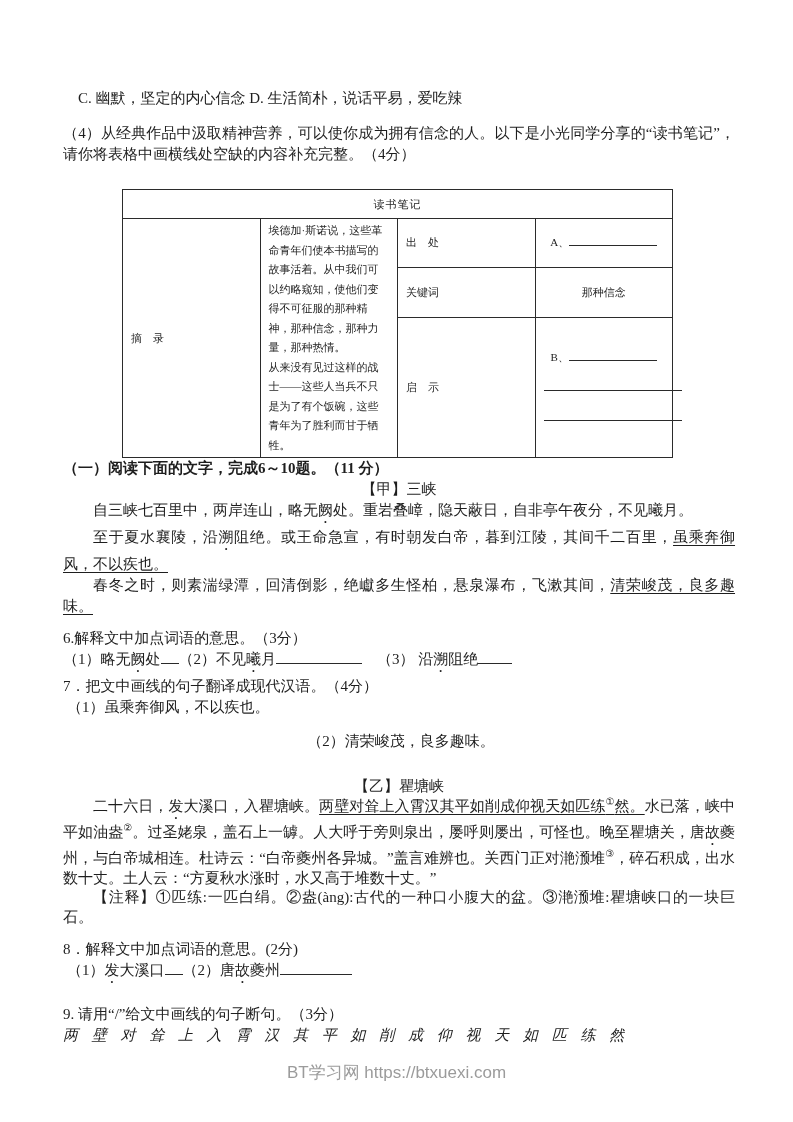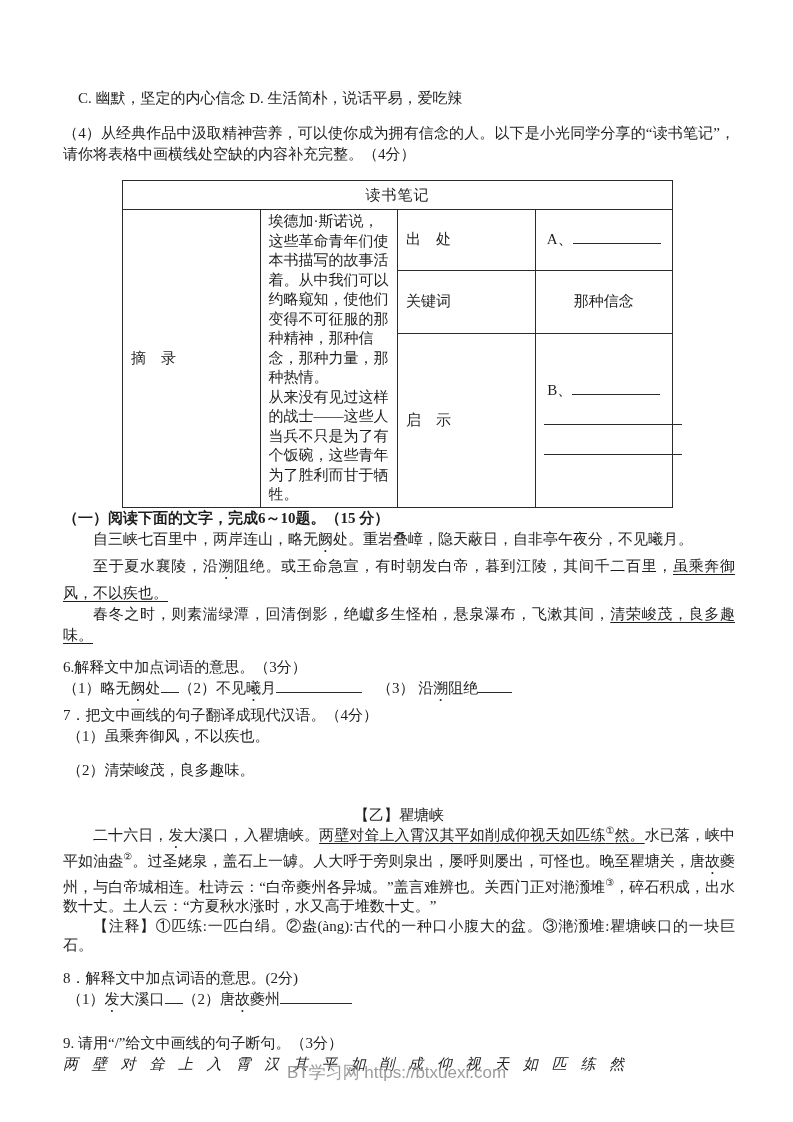--- a/index.html
+++ b/index.html
@@ -16,24 +16,24 @@
   .content{position:absolute;top:88px;left:63px;width:672px;}
   .indent{text-indent:2em;}
   .just{text-align:justify;}
   .bold{font-weight:bold;}
   .center{text-align:center;}
   .cd-line{margin-left:15px;}
   .q4{margin-top:14px;}
   
   table.notes{
     border-collapse:collapse;
-    margin:15px 0 0 59px;
+    margin:24px 0 0 59px;
     width:551px;
     table-layout:fixed;
-    font-size:15px;
+    font-size:11px;
   }
   table.notes td{
     border:1.6px solid #2b2b2b;
     padding:2px 8px;
     vertical-align:middle;
   }
   td.tbl-title{text-align:center;height:24px;letter-spacing:1px;}
   td.lbl{}
   td.excerpt{line-height:19.5px;padding:4px 8px;vertical-align:middle;}
   td.val{text-align:center;}
@@ -43,21 +43,21 @@
   .blank{display:inline-block;border-bottom:1px solid #2a2a2a;height:0.85em;}
   .sec-h{margin-top:5px;}
   .passage p{margin:0;}
   .ul{text-decoration:underline;text-underline-offset:3px;}
   .em-dot{
     -webkit-text-emphasis:filled dot;-webkit-text-emphasis-position:under right;
     text-emphasis:filled dot;text-emphasis-position:under right;
   }
   sup{font-size:10px;line-height:0;}
   .yi-para{line-height:19.5px;}
-  .gap13{margin-top:13px;}
+  .gap13{margin-top:13px;text-align:center;}
   .gap12{margin-top:12px;}
   .q9-sentence{word-spacing:6px;letter-spacing:2px;margin-top:0;font-style:italic;}
   .footer{
     position:absolute;left:0;right:0;top:1062px;
     text-align:center;
     font-family:"Liberation Sans","DejaVu Sans",sans-serif;
     font-size:17px;color:#9b9b9b;
   }
 </style>
 </head>
@@ -94,22 +94,23 @@
         <td class="lbl">启　示</td>
         <td class="val">
           <div><span>B、</span><span class="blank" style="width:88px"></span></div>
           <div style="margin-top:9px"><span class="blank" style="width:138px"></span></div>
           <div style="margin-top:9px"><span class="blank" style="width:138px"></span></div>
         </td>
       </tr>
     </tbody>
       </table>
 
-    <div class="bold">（一）阅读下面的文字，完成6～10题。（15 分）</div>
+    <div class="bold">（一）阅读下面的文字，完成6～10题。（11 分）</div>
 
+    <div class="center">【甲】三峡</div>
 
     <div class="passage">
       <p class="indent just"><span>自三峡七百里中，两岸连山，略无</span><span class="em-dot">阙</span><span>处。重岩叠嶂，隐天蔽日，自非亭午夜分，不见曦月。</span></p>
       <p class="indent just"><span>至于夏水襄陵，沿</span><span class="em-dot">溯</span><span>阻绝。或王命急宣，有时朝发白帝，暮到江陵，其间千二百里，</span><span class="ul">虽乘奔御风，不以疾也。</span></p>
       <p class="indent just"><span>春冬之时，则素湍绿潭，回清倒影，绝巘多生怪柏，悬泉瀑布，飞漱其间，</span><span class="ul">清荣峻茂，良多趣味。</span></p>
     </div>
 
     <div style="margin-top:11px">6.解释文中加点词语的意思。（3分）</div>
     <div><span>（1）略无</span><span class="em-dot">阙</span><span>处</span><span class="blank" style="width:18px"></span><span>（2）不见</span><span class="em-dot">曦</span><span>月</span><span class="blank" style="width:86px"></span>　<span>（3） 沿</span><span class="em-dot">溯</span><span>阻绝</span><span class="blank" style="width:34px"></span></div>
 

